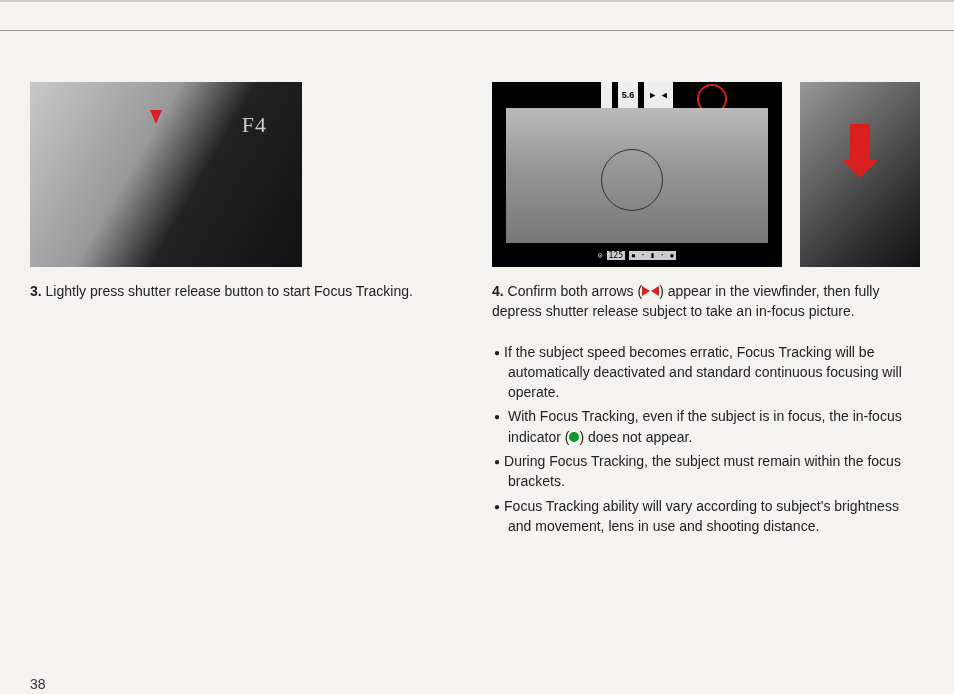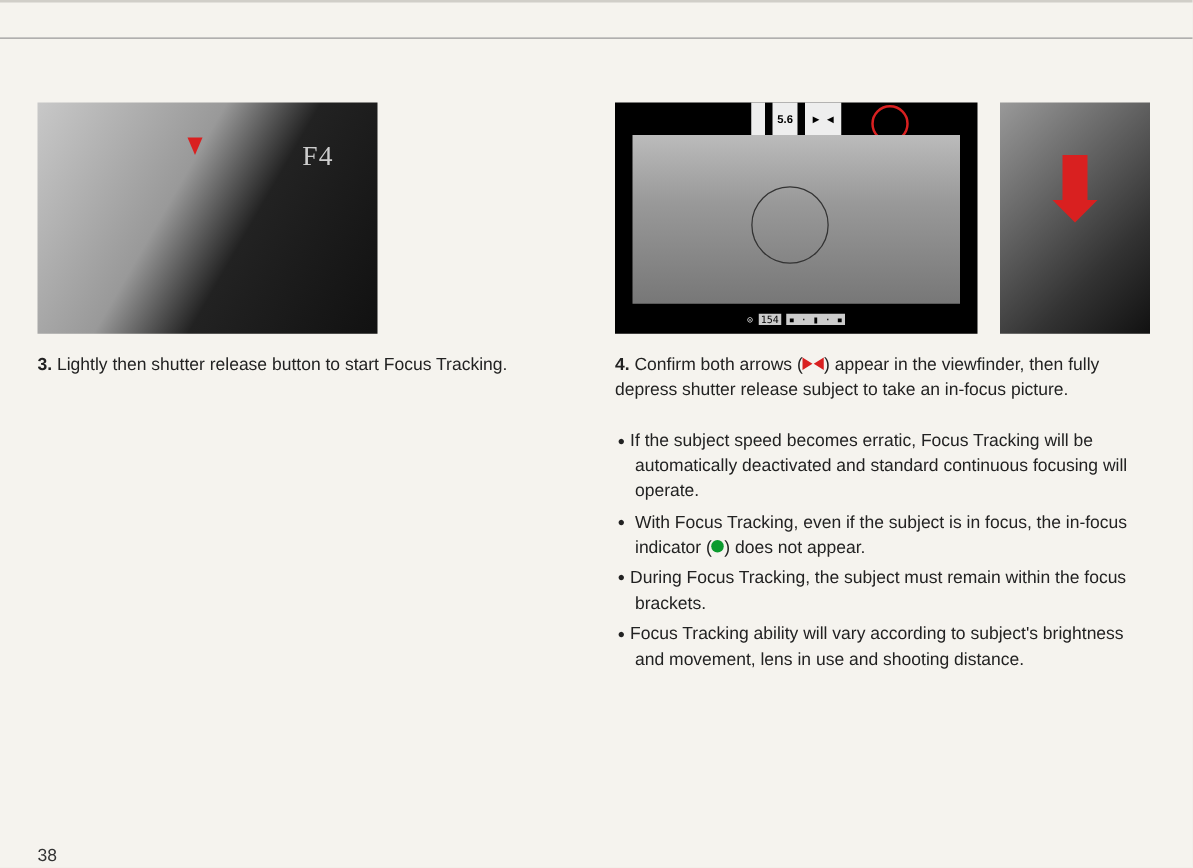--- a/index.html
+++ b/index.html
@@ -220,39 +220,39 @@
   <div class="content">
 
     <div class="col">
       <div class="img-row">
         <div class="photo left">
           <div class="arrow-down-small"></div>
         </div>
       </div>
       <div class="step-text">
         <span class="step-num">3.</span>
-        <span> Lightly then shutter release button to start Focus Tracking.</span>
+        <span> Lightly press shutter release button to start Focus Tracking.</span>
       </div>
     </div>
 
     <div class="col">
       <div class="img-row">
         <div class="photo vf">
           <div class="vf-top">
             <span class="vf-box">&nbsp;</span>
             <span class="vf-box">5.6</span>
             <span class="vf-box">► ◄</span>
           </div>
           <div class="vf-arrows-circle"></div>
           <div class="vf-inner">
             <div class="af-ring"></div>
           </div>
           <div class="vf-bottom">
             <span>⊙</span>
-            <span class="vf-readout">154</span>
+            <span class="vf-readout">125</span>
             <span class="vf-readout">▪ · ▮ · ▪</span>
           </div>
         </div>
         <div class="photo right">
           <div class="arrow-down-big"></div>
         </div>
       </div>
 
       <div class="step-text">
         <span class="step-num">4.</span>

